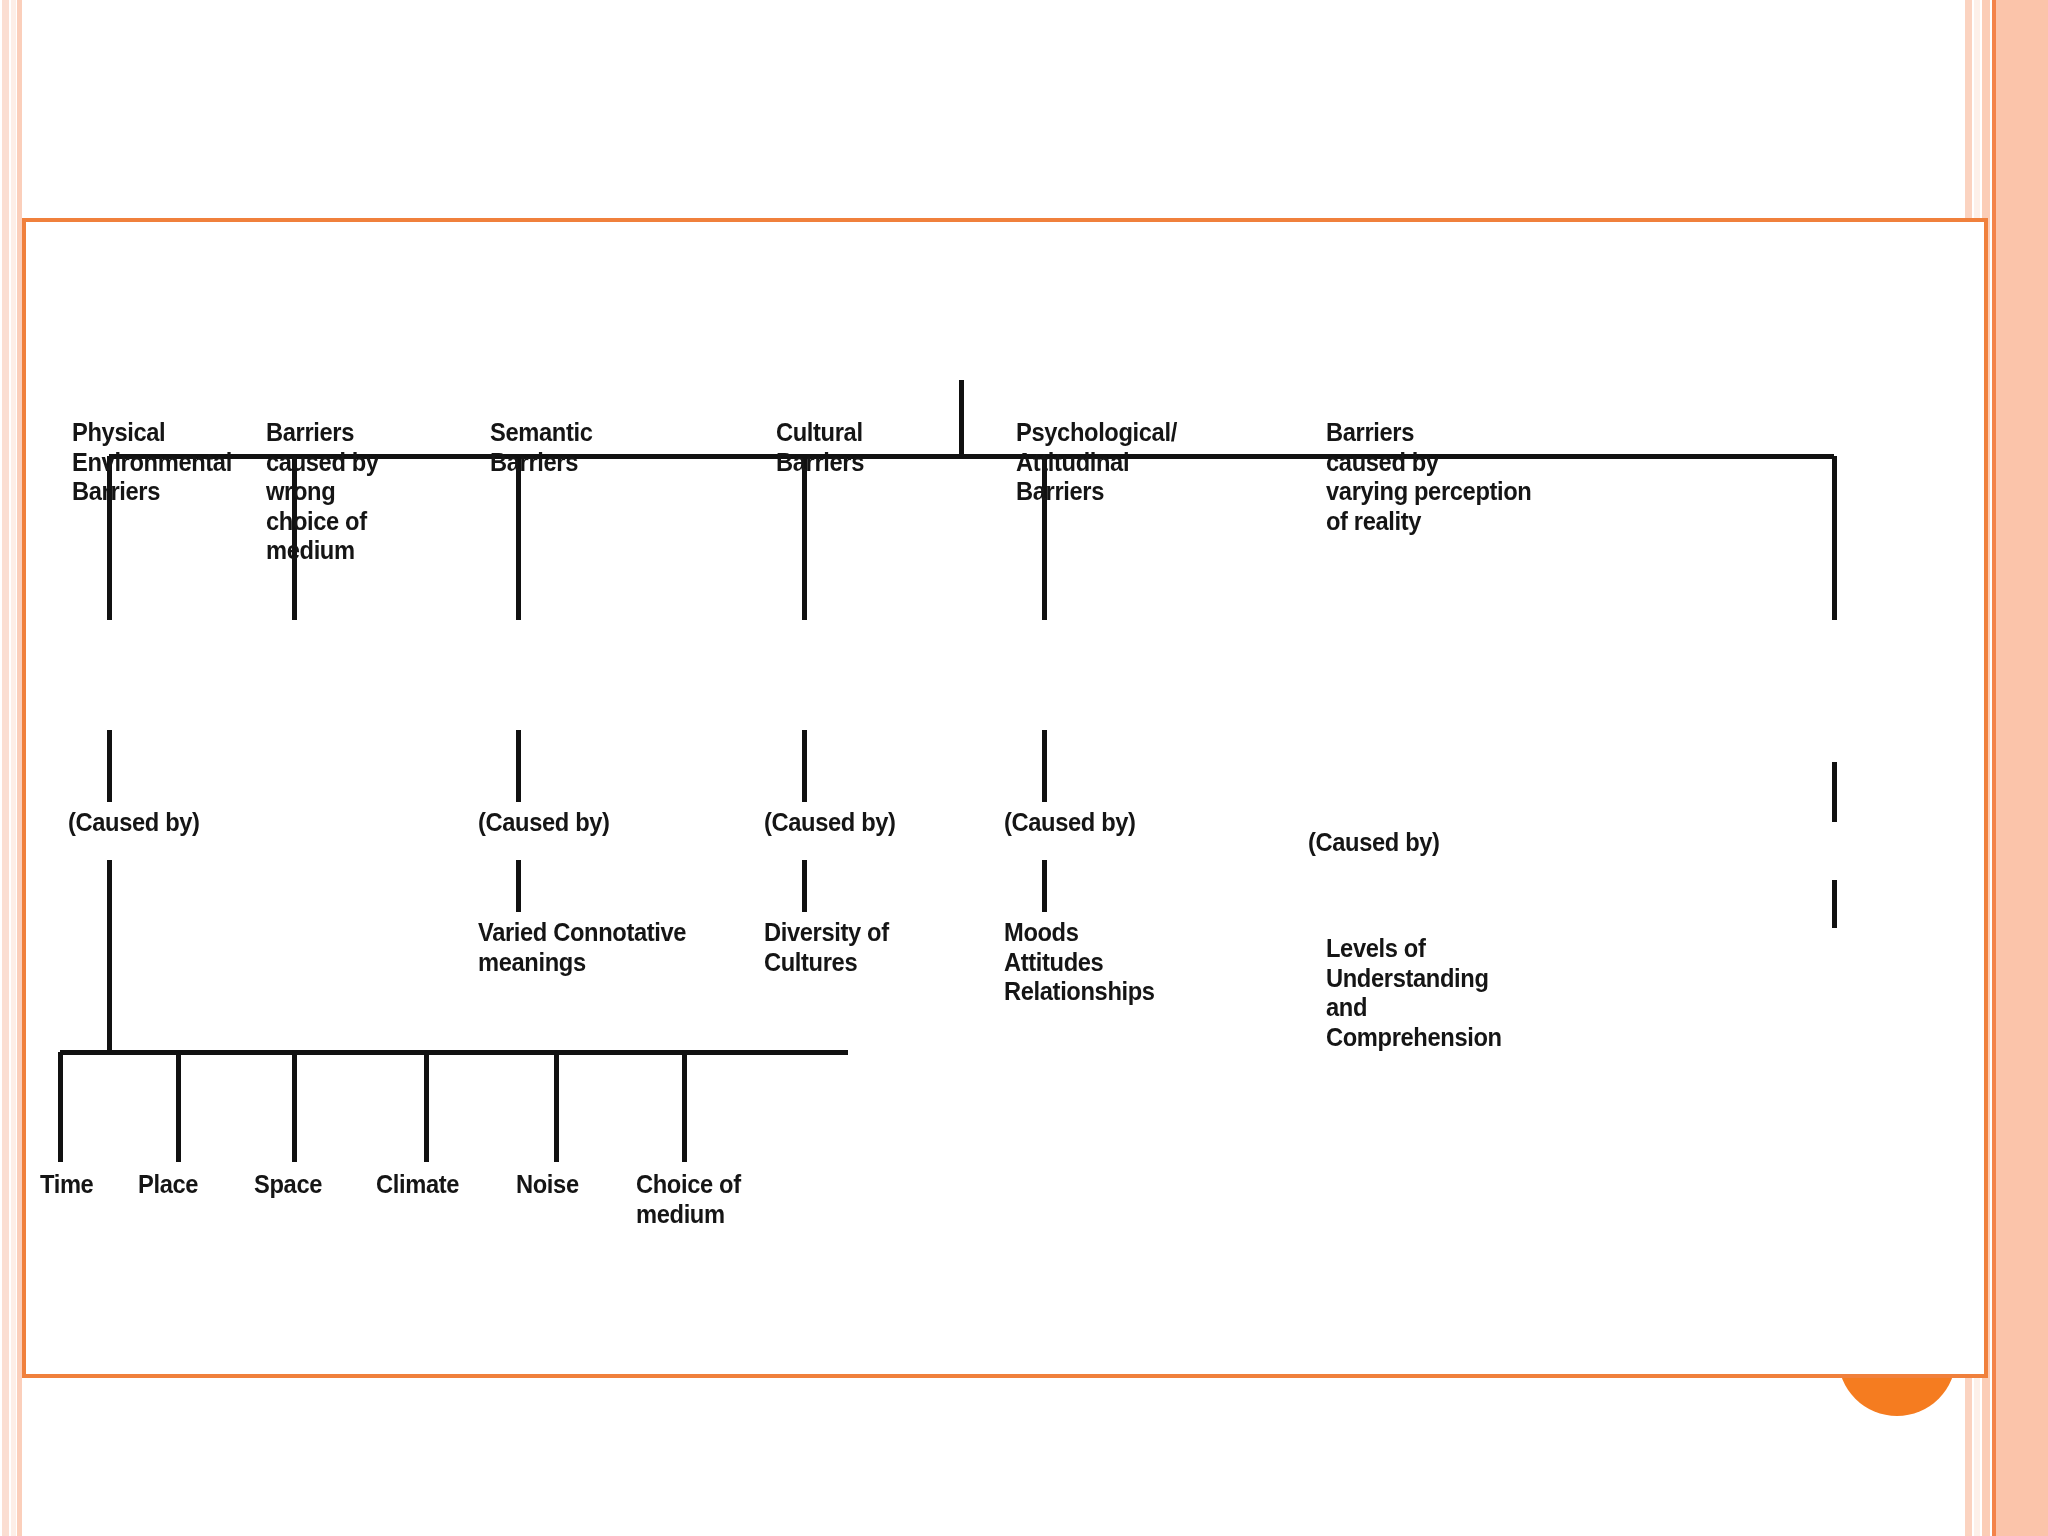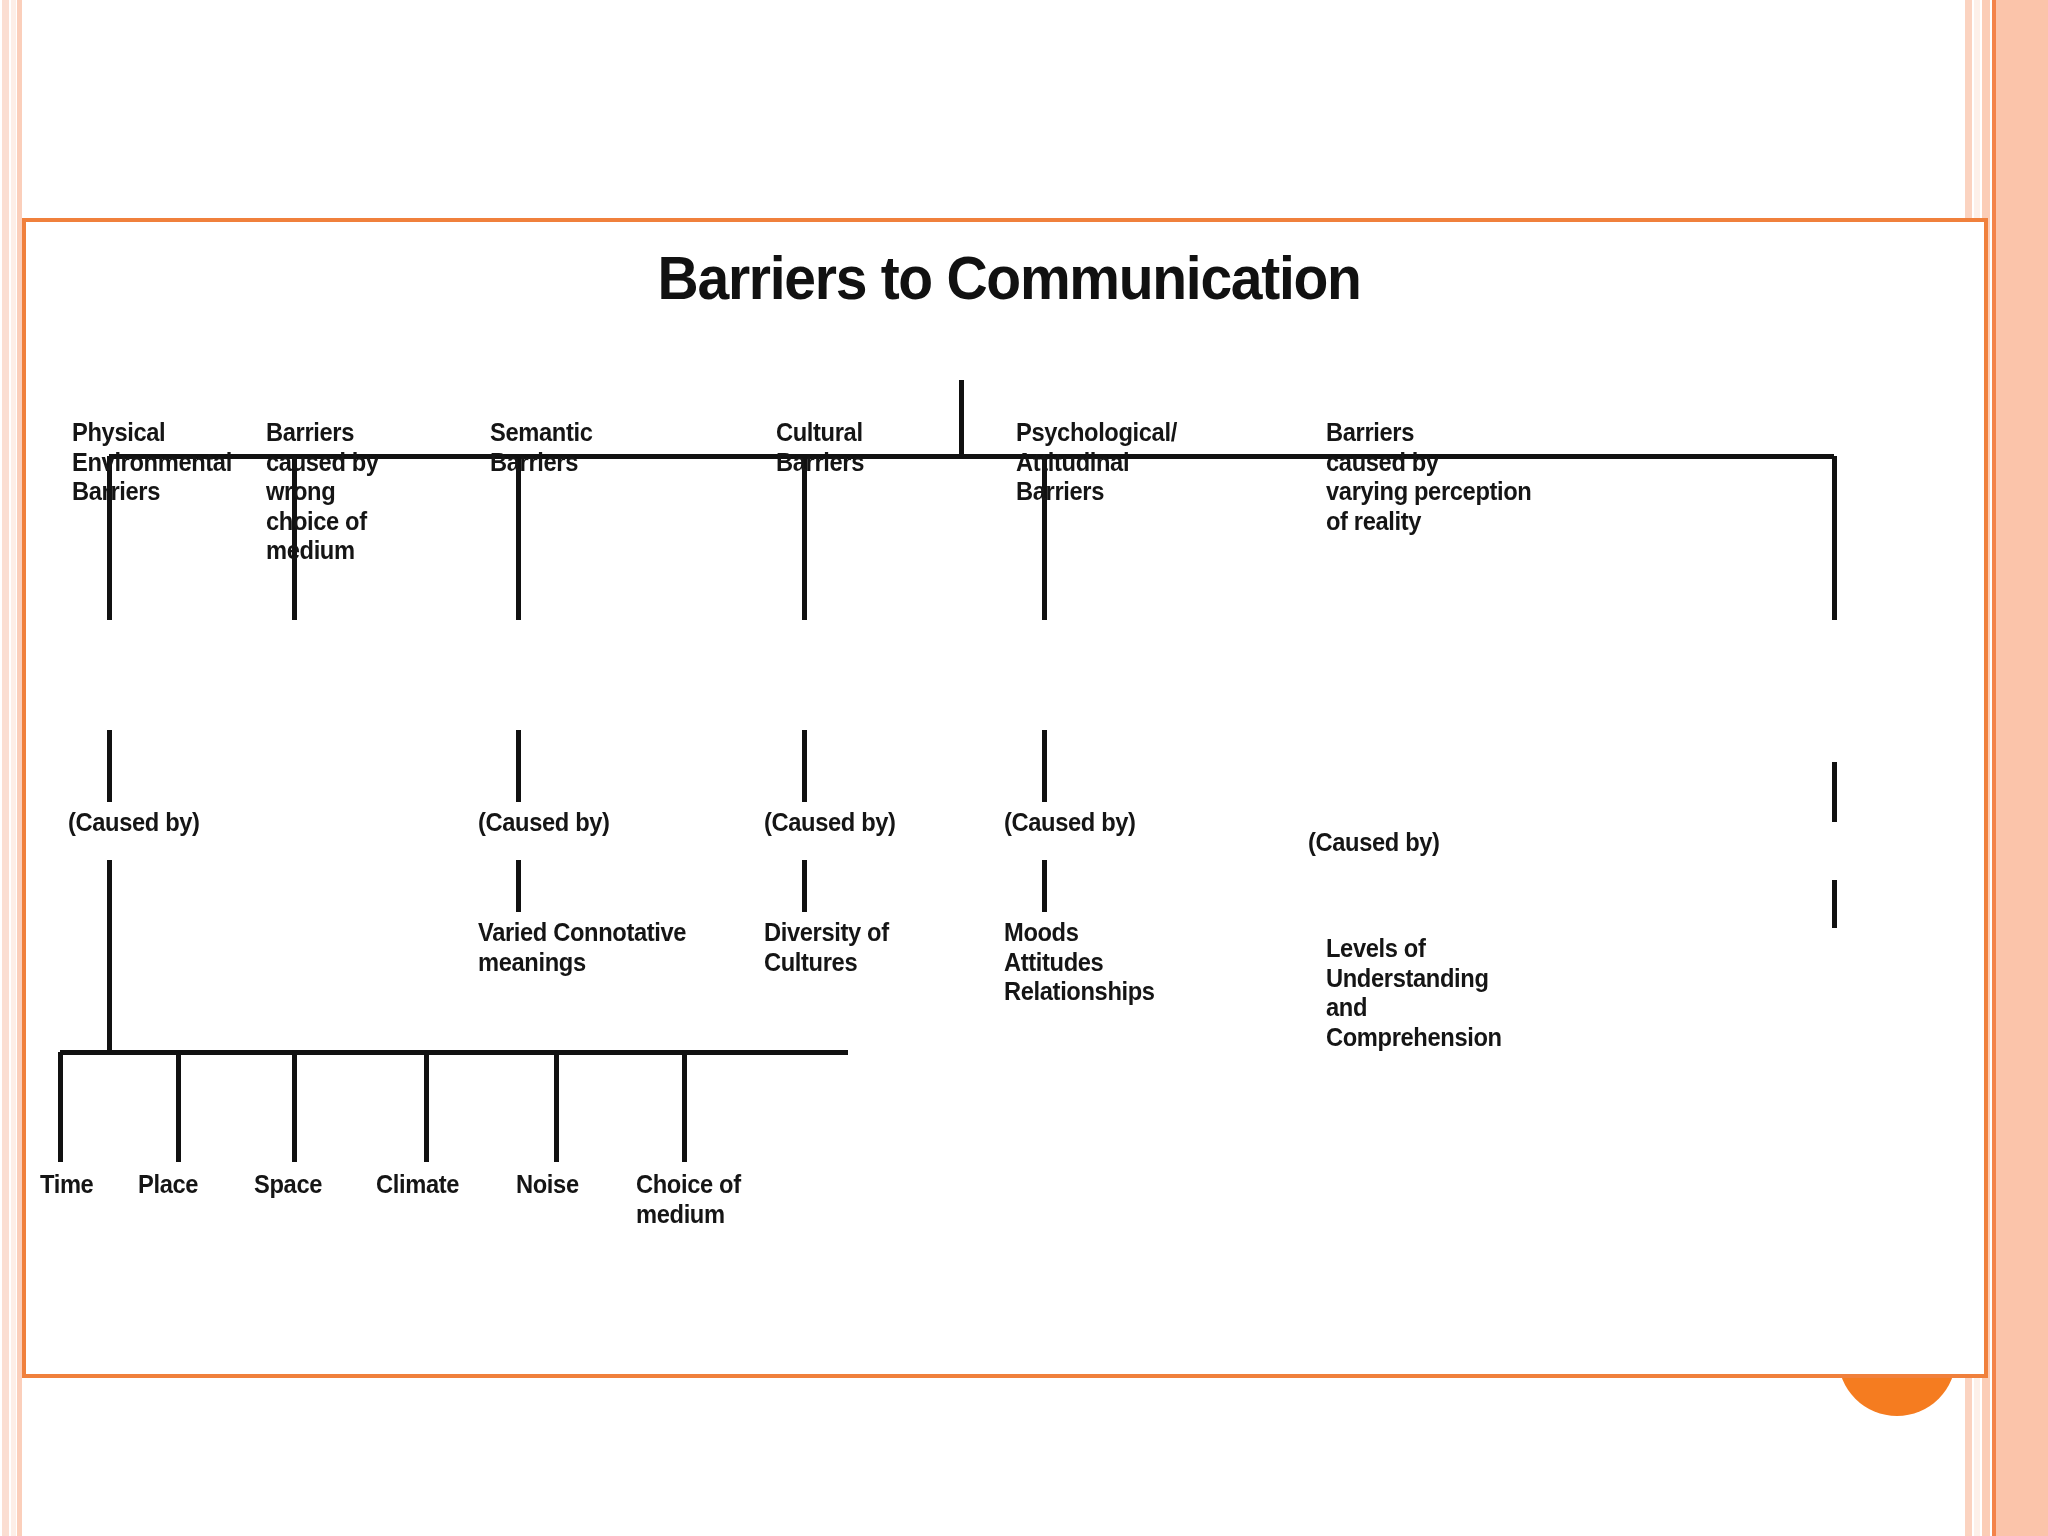--- a/index.html
+++ b/index.html
@@ -108,21 +108,20 @@
 <div class="stripe stripe-r2"></div>
 <div class="stripe stripe-r3"></div>
 <div class="stripe stripe-r4"></div>
 <div class="stripe stripe-r5"></div>
 
 <div class="corner-circle"></div>
 
 <div class="content-card">
   <div class="diagram">
 
-    <div class="title-node"><span>Barriers to Communication</span></div>
 
     <svg class="diagram-svg" viewBox="0 0 1966 1160">
       <g stroke="#111111" stroke-width="5" fill="none" shape-rendering="crispEdges">
 
         <line x1="935" y1="158" x2="935" y2="234"></line>
 
         <line x1="83" y1="234" x2="1808" y2="234"></line>
 
         <line x1="83" y1="234" x2="83" y2="398"></line>
         <line x1="268" y1="234" x2="268" y2="398"></line>

